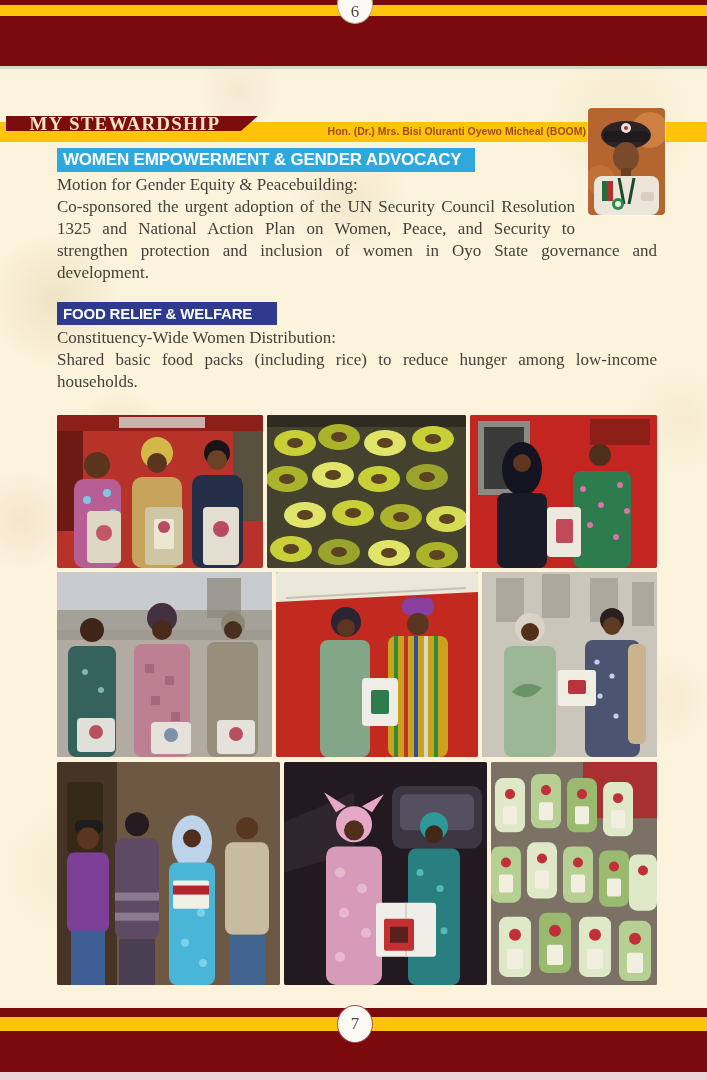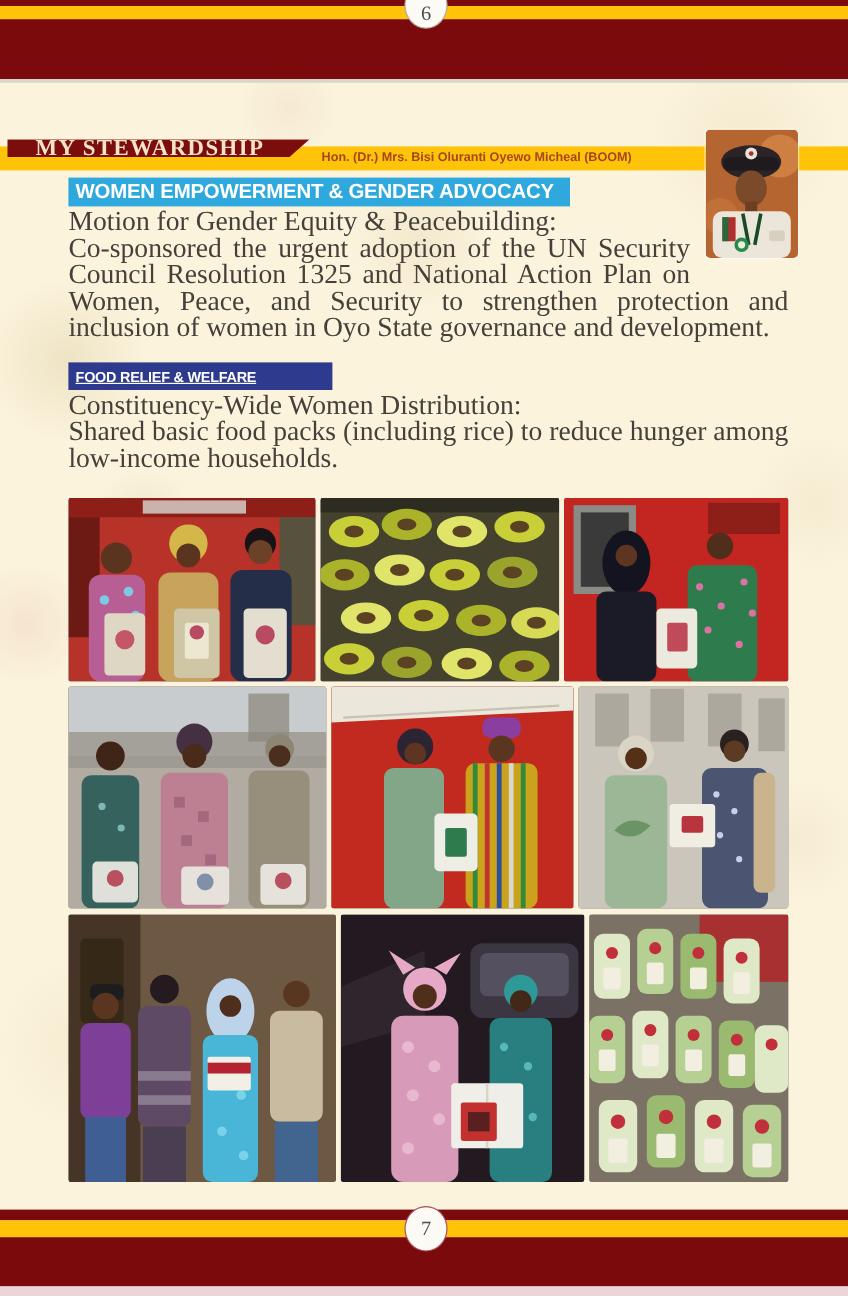--- a/index.html
+++ b/index.html
@@ -33,30 +33,30 @@
   .gold-bottom{left:0;top:1017px;width:707px;height:14px;background:#FFC40A;}
   .maroon-b2{left:0;top:1031px;width:707px;height:41px;background:#7A0A0B;}
   .pink-strip{left:0;top:1072px;width:707px;height:8px;background:#ECD4DB;}
   
   .gold-band{left:0;top:122px;width:707px;height:20px;background:#FFC40A;z-index:1;}
   .stew-banner{left:6px;top:116px;width:252px;height:15px;background:#7B0D0D;z-index:2;
       clip-path:polygon(0 0,100% 0,calc(100% - 17px) 100%,0 100%);
       display:flex;align-items:center;justify-content:center;}
   .stew-banner span{font-family:"Liberation Serif",serif;font-weight:bold;font-size:19px;
       letter-spacing:1.2px;color:#F4E3C6;padding-right:14px;}
-  .official-name{left:268px;top:125px;width:318px;text-align:left;z-index:2;
+  .official-name{left:268px;top:125px;width:318px;text-align:right;z-index:2;
       font-family:"Liberation Sans",sans-serif;font-weight:bold;font-size:10.5px;color:#A3481D;}
   .headshot{left:588px;top:108px;width:77px;height:107px;z-index:3;border-radius:4px;overflow:hidden;
       box-shadow:0 0 0 1px rgba(255,255,255,.55);}
   
   .sec-banner{color:#FFFFFF;font-family:"Liberation Sans",sans-serif;font-weight:bold;
       display:flex;align-items:center;letter-spacing:-0.2px;z-index:2;}
   .banner-blue{left:57px;top:148px;width:412px;height:24px;background:#2FA9DD;font-size:17px;padding-left:6px;}
-  .banner-navy{left:57px;top:302px;width:214px;height:23px;background:#2D3A8D;font-size:12px;padding-left:6px;text-decoration:underline;}
-  .textblock{left:57px;width:600px;color:#45403A;font-size:23px;line-height:22px;font-family:Liberation Serif, serif;}
+  .banner-navy{left:57px;top:302px;width:214px;height:23px;background:#2D3A8D;font-size:15px;padding-left:6px;}
+  .textblock{left:57px;width:600px;color:#45403A;font-size:17px;line-height:22px;font-family:Liberation Serif, serif;}
   .tb1{top:174px;}
   .tb2{top:327px;}
   .float-spacer{float:right;width:82px;height:66px;}
   .subtitle{text-align:left;}
   .textblock p{margin:0;text-align:justify;}
   
   .photo-row{position:absolute;left:57px;display:flex;gap:4px;}
   .row1{top:415px;height:153px;}
   .row2{top:572px;height:185px;}
   .row3{top:762px;height:223px;}

